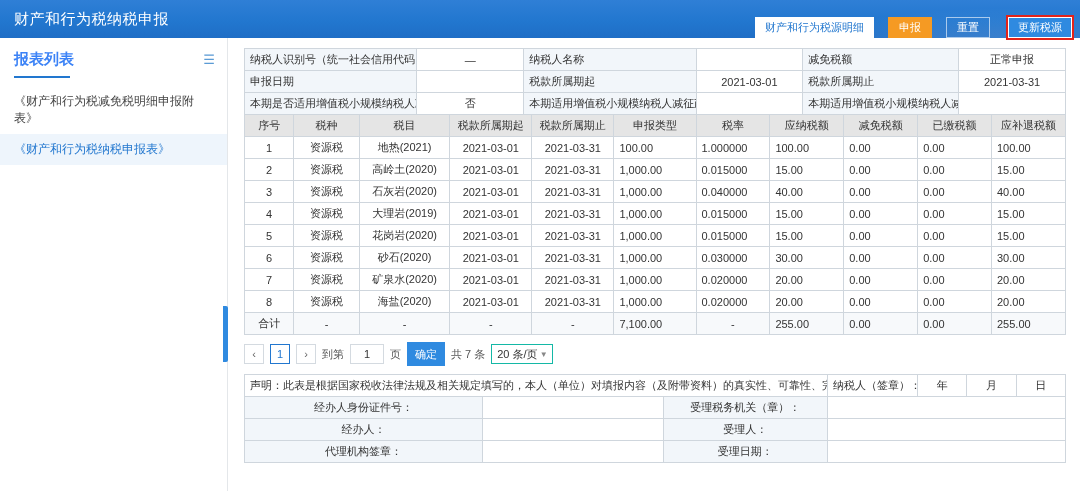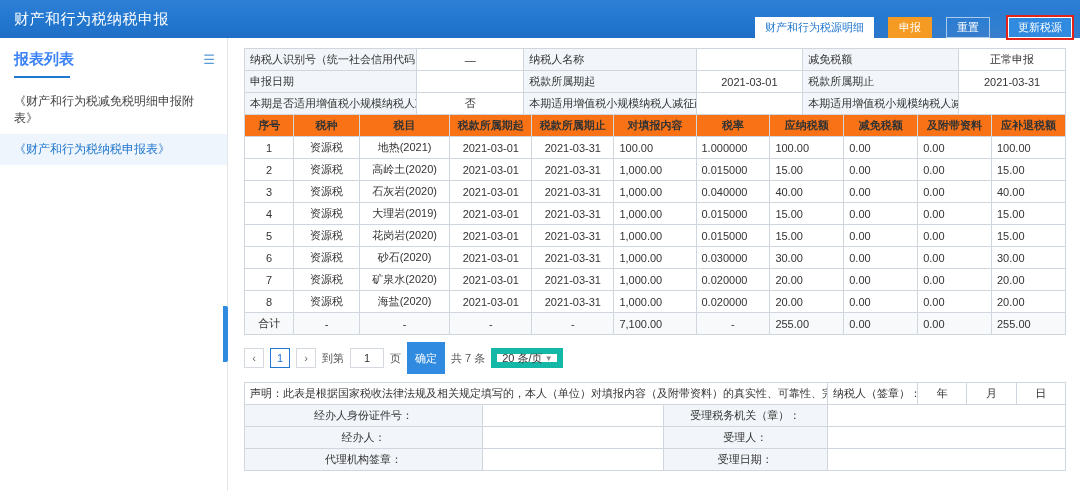--- a/index.html
+++ b/index.html
@@ -97,46 +97,46 @@
     height: 20px;
     overflow: hidden; white-space: nowrap;
   }
   .label-cell { background: #f2f6fa; }
   .val-cell { background: #fff; }
   .c { text-align: center; }
   .r { text-align: left; }
   .l { text-align: left; }
 
   thead th {
-    background: #f97316; font-weight: bold; height: 22px;
+    background: #e5e5e5; font-weight: normal; height: 22px;
   }
   tbody td { height: 21px; }
   .total-row td { background: #f7f9fb; }
 
   
   .pager {
     display:flex; align-items:center; gap:6px;
     margin: 7px 0 8px 0; font-size: 11px; color:#555;
   }
   .pg-btn {
     min-width: 20px; height: 20px; border: 1px solid #d4dae0; background:#fff;
     display:flex; align-items:center; justify-content:center;
     color:#666; cursor:pointer; padding: 0 5px;
   }
   .pg-btn.num { color:#2277cf; border-color:#2277cf; }
   .pg-input {
     width: 34px; height: 20px; border:1px solid #d4dae0; text-align:center;
     font-size: 11px; color:#333; outline:none;
   }
   .pg-confirm {
-    height: 32px; background:#2f8ae0; color:#fff; border:1px solid #2f8ae0;
+    height: 24px; background:#2f8ae0; color:#fff; border:1px solid #2f8ae0;
     padding: 0 7px; display:flex; align-items:center; cursor:pointer; font-size:11px;
   }
   .pg-select {
-    height: 20px; border:6px solid #14b8a6; background:#fff; padding: 0 14px 0 5px;
+    height: 20px; border:1px solid #14b8a6; background:#fff; padding: 0 14px 0 5px;
     display:flex; align-items:center; position:relative; cursor:pointer; font-size:11px; color:#333;
   }
   .pg-select .caret {
     position:absolute; right:4px; top:50%; transform: translateY(-50%);
     font-size: 8px; color:#888;
   }
 
   .declare-note {
     font-size: 10.5px; color:#333; line-height: 15px;
   }
@@ -226,25 +226,25 @@
           <col style="width:9%">
             <col style="width:9%">
         </colgroup>
         <thead>
           <tr>
             <th>序号</th>
             <th>税种</th>
             <th>税目</th>
             <th>税款所属期起</th>
             <th>税款所属期止</th>
-            <th>对填报内容</th>
+            <th>申报类型</th>
             <th>税率</th>
             <th>应纳税额</th>
             <th>减免税额</th>
-            <th>及附带资料</th>
+            <th>已缴税额</th>
             <th>应补退税额</th>
           </tr>
         </thead>
         <tbody>
           <tr>
             <td class="c">1</td>
             <td class="c">资源税</td>
             <td class="c">地热(2021)</td>
             <td class="c">2021-03-01</td>
             <td class="c">2021-03-31</td>

